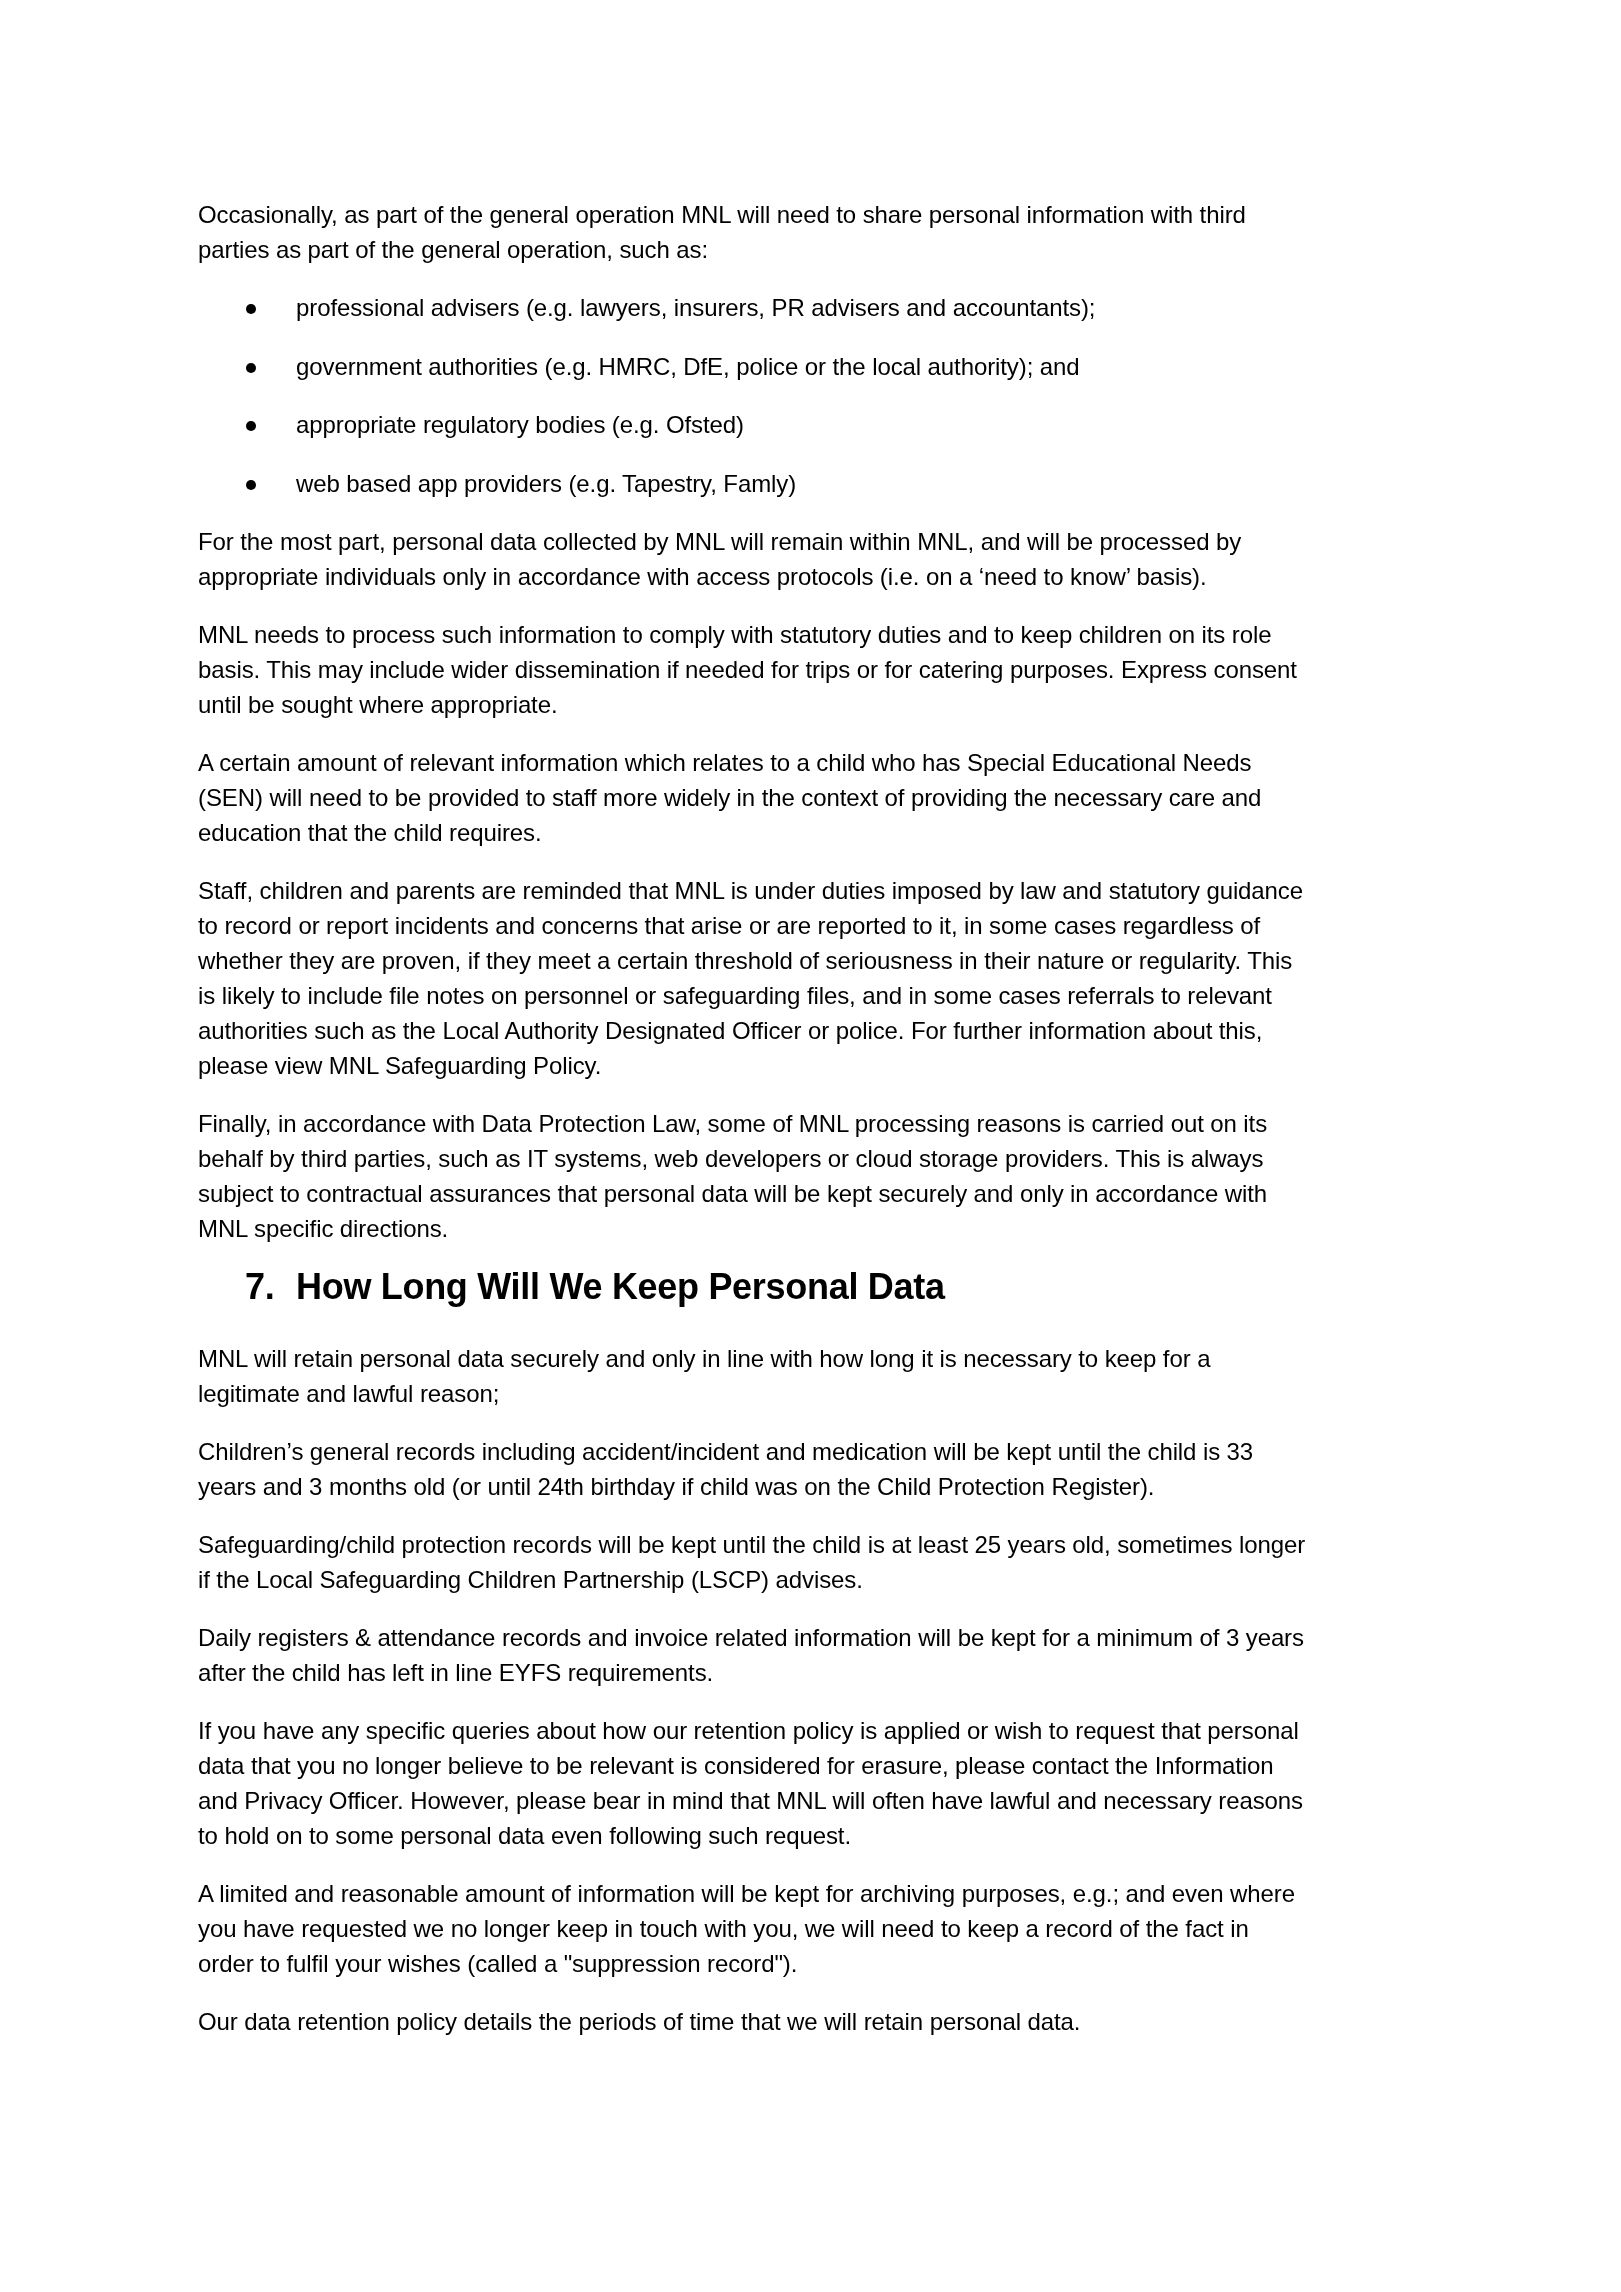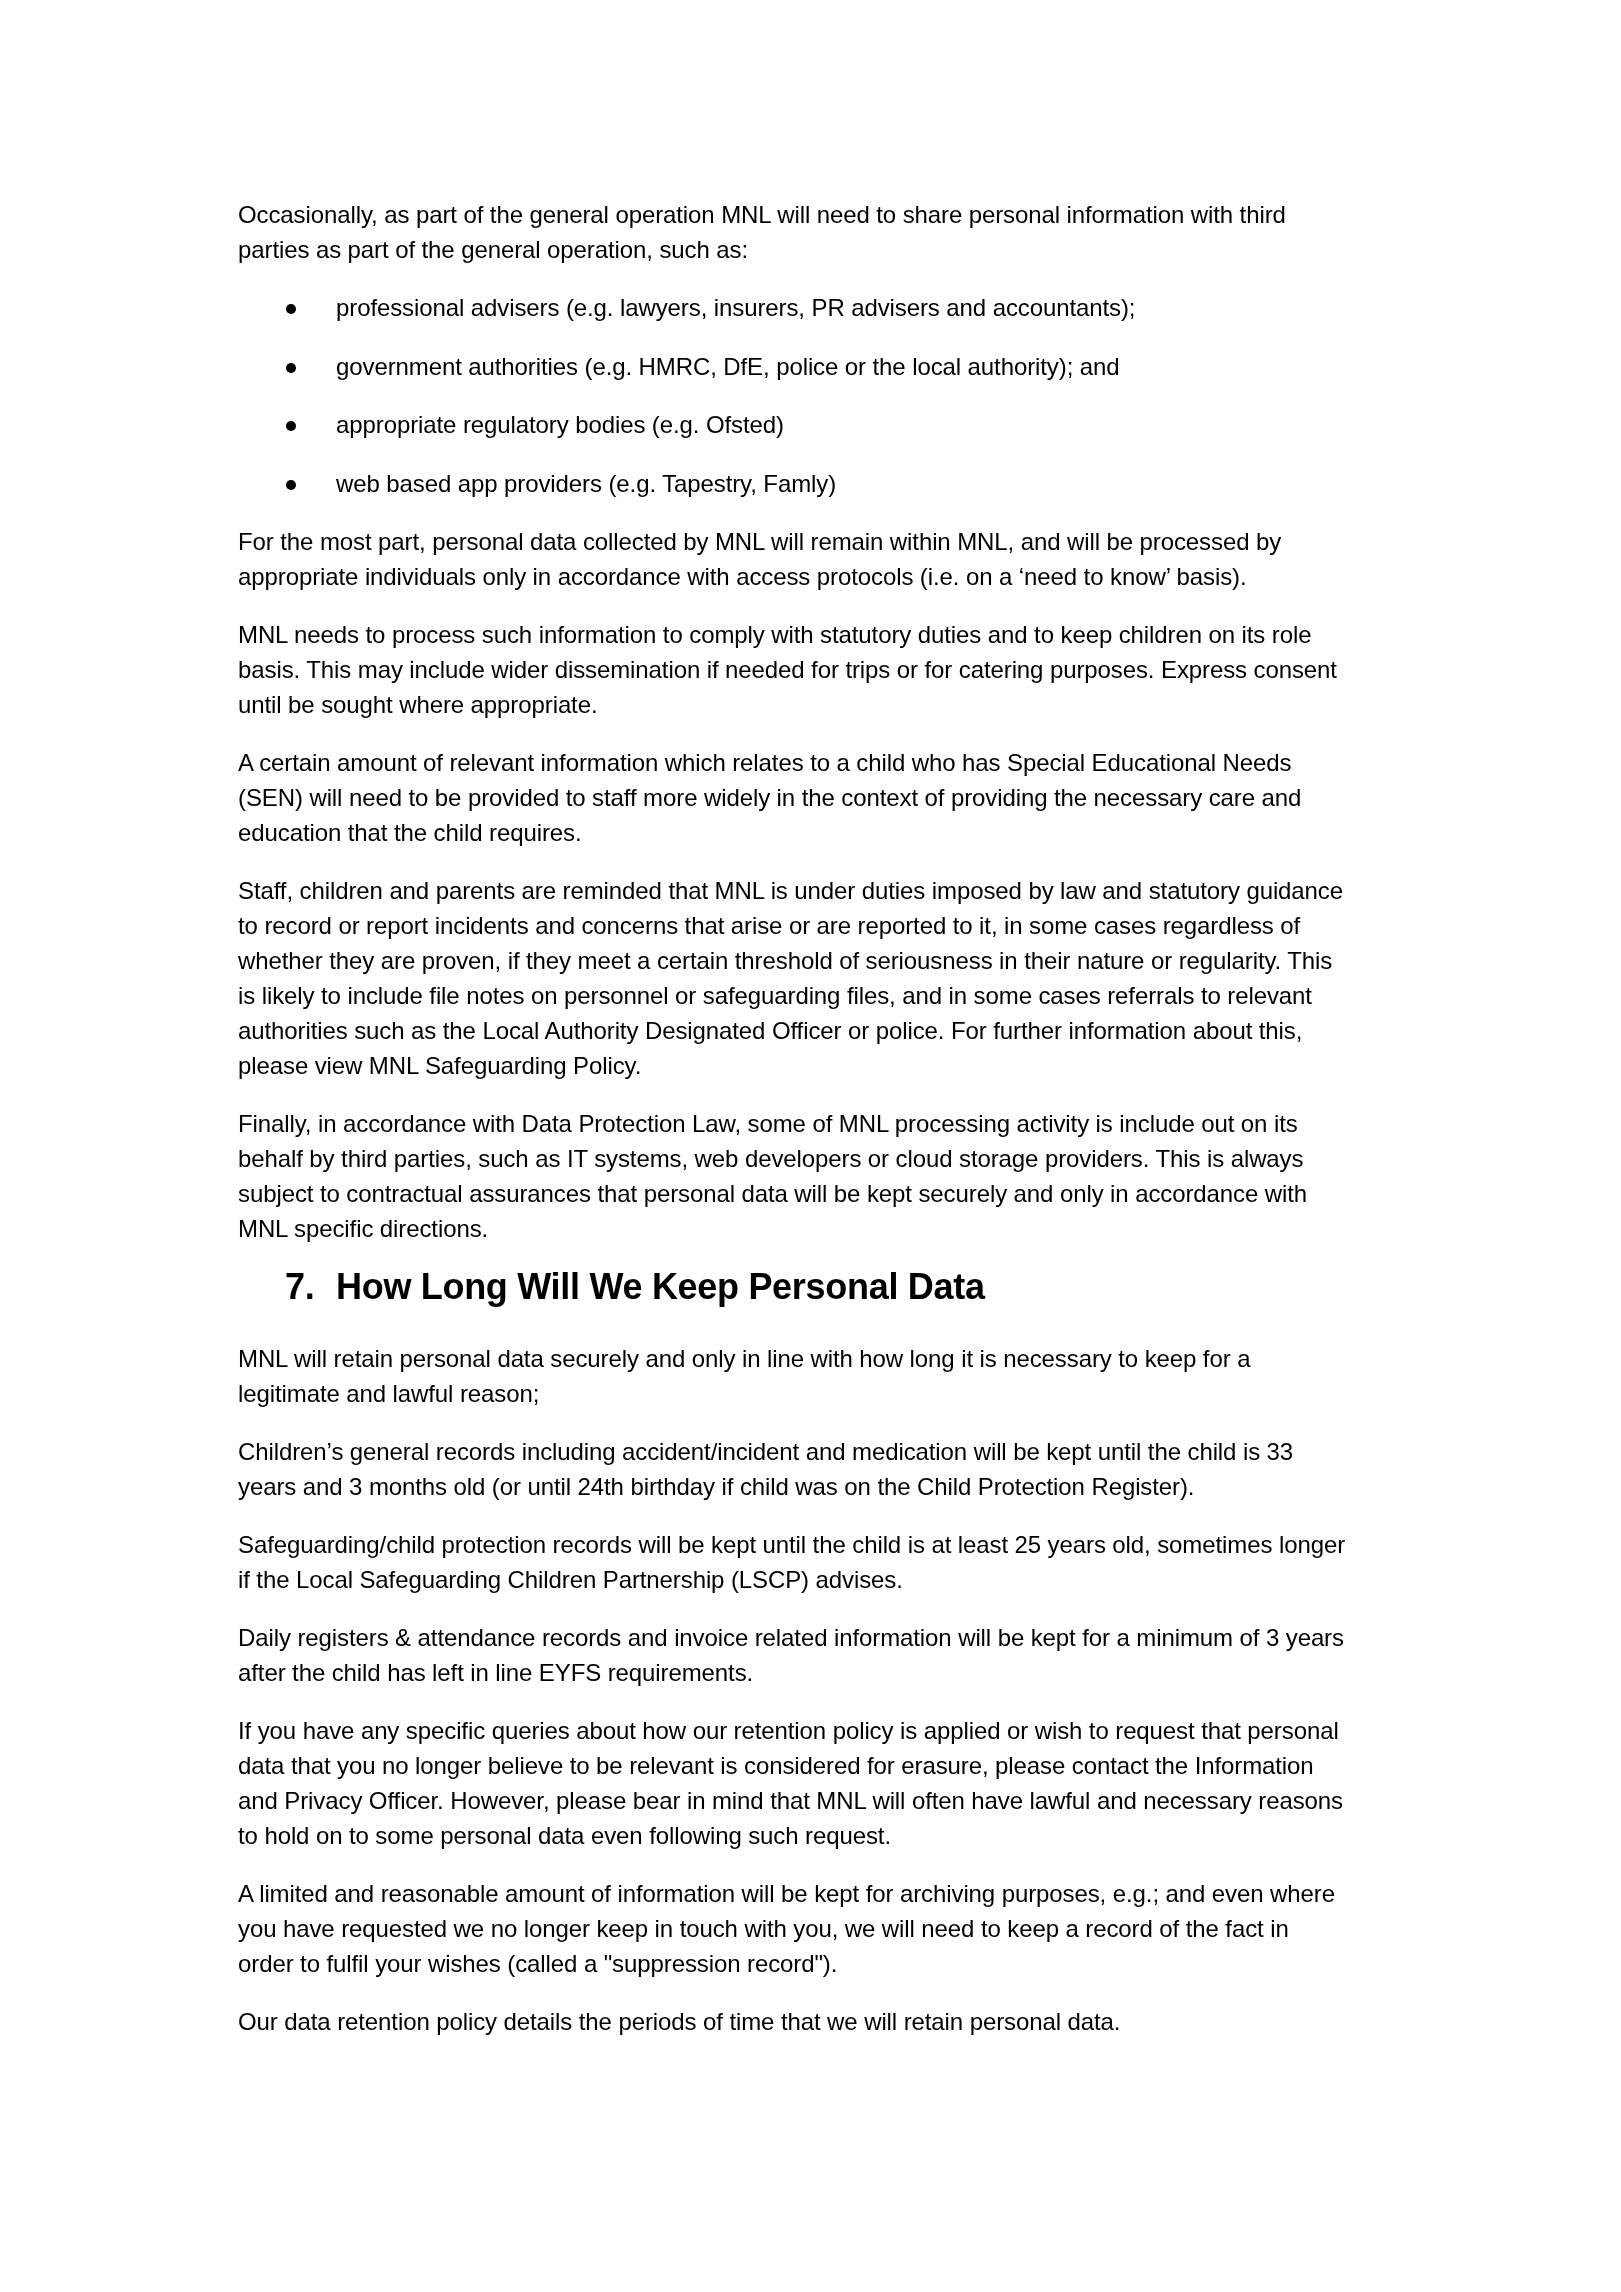--- a/index.html
+++ b/index.html
@@ -23,21 +23,20 @@
       color: #000000;
       font-family: "Liberation Sans", "DejaVu Sans", sans-serif;
       font-size: 24px;
       letter-spacing: -0.1px;
     }
     .content {
       position: absolute;
       left: 198px;
       top: 197px;
       width: 1254px;
-      margin-left: 40px;
     }
     .para {
       margin: 0 0 23px 0;
       line-height: 35px;
     }
     .line {
       display: block;
       white-space: nowrap;
       height: 35px;
     }
@@ -140,21 +139,21 @@
     <p class="para">
       <span class="line">Staff, children and parents are reminded that MNL is under duties imposed by law and statutory guidance</span>
       <span class="line">to record or report incidents and concerns that arise or are reported to it, in some cases regardless of</span>
       <span class="line">whether they are proven, if they meet a certain threshold of seriousness in their nature or regularity. This</span>
       <span class="line">is likely to include file notes on personnel or safeguarding files, and in some cases referrals to relevant</span>
       <span class="line">authorities such as the Local Authority Designated Officer or police. For further information about this,</span>
       <span class="line">please view MNL Safeguarding Policy.</span>
     </p>
 
     <p class="para">
-      <span class="line">Finally, in accordance with Data Protection Law, some of MNL processing activity is include out on its</span>
+      <span class="line">Finally, in accordance with Data Protection Law, some of MNL processing reasons is carried out on its</span>
       <span class="line">behalf by third parties, such as IT systems, web developers or cloud storage providers. This is always</span>
       <span class="line">subject to contractual assurances that personal data will be kept securely and only in accordance with</span>
       <span class="line">MNL specific directions.</span>
     </p>
 
     <h2 class="heading">
       <span class="heading-num">7.</span>
       <span class="heading-text">How Long Will We Keep Personal Data</span>
     </h2>
 

